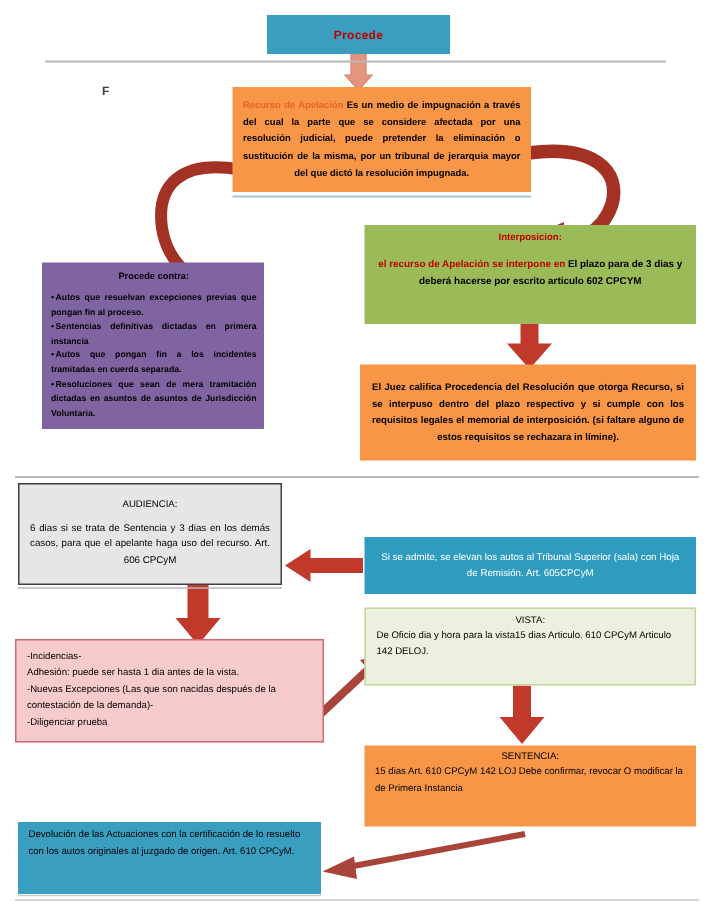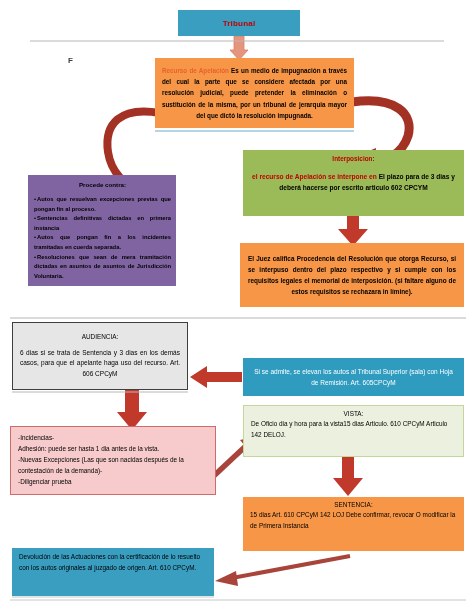--- a/index.html
+++ b/index.html
@@ -319,21 +319,21 @@
     </g>
     <g>
       <line x1="12" y1="597" x2="214" y2="597" stroke="#C8C8C8" stroke-width="1"></line>
     </g>
   </svg>
 
   <div id="stray-f">F</div>
 
   <div class="box" id="box-esquema">
     <div class="inner">
-      <span class="ttl">Tribunal</span>
+      <span class="ttl">Procede</span>
     </div>
   </div>
 
   <div class="box" id="box-recurso">
     <div class="inner">
       <span class="bodytext"><b class="lead">Recurso de Apelación</b><span> Es un medio de impugnación  a través del cual la parte que se considere afectada por una resolución judicial, puede pretender la eliminación o sustitución de la misma, por un tribunal de  jerarquia mayor  del  que  dictó  la resolución impugnada.</span></span>
     </div>
   </div>
 
   <div class="box" id="box-procede">

